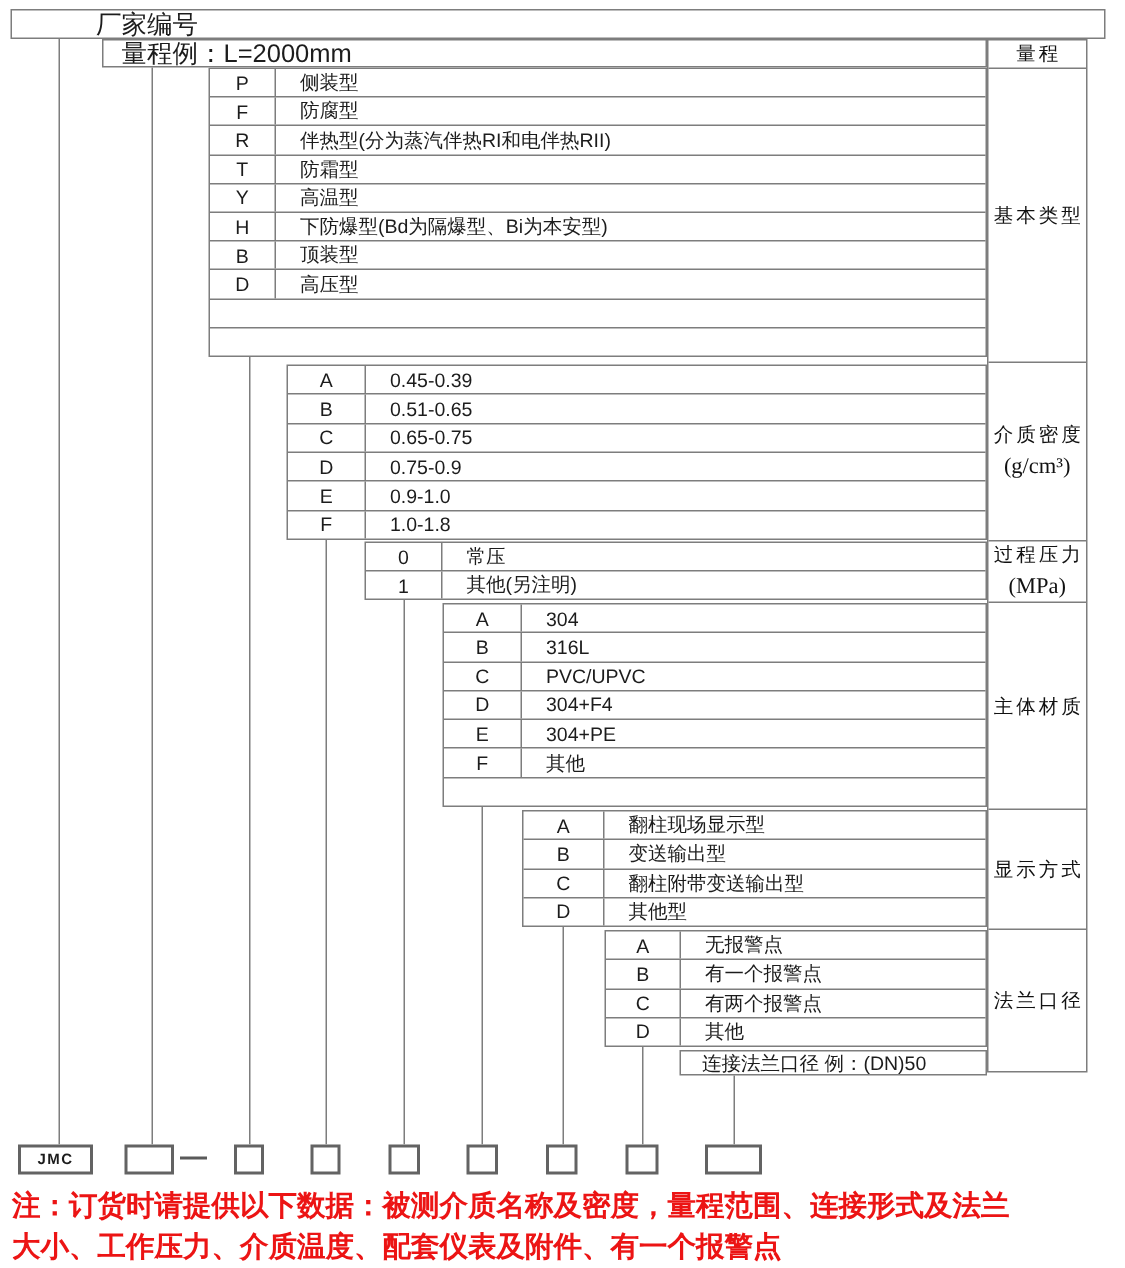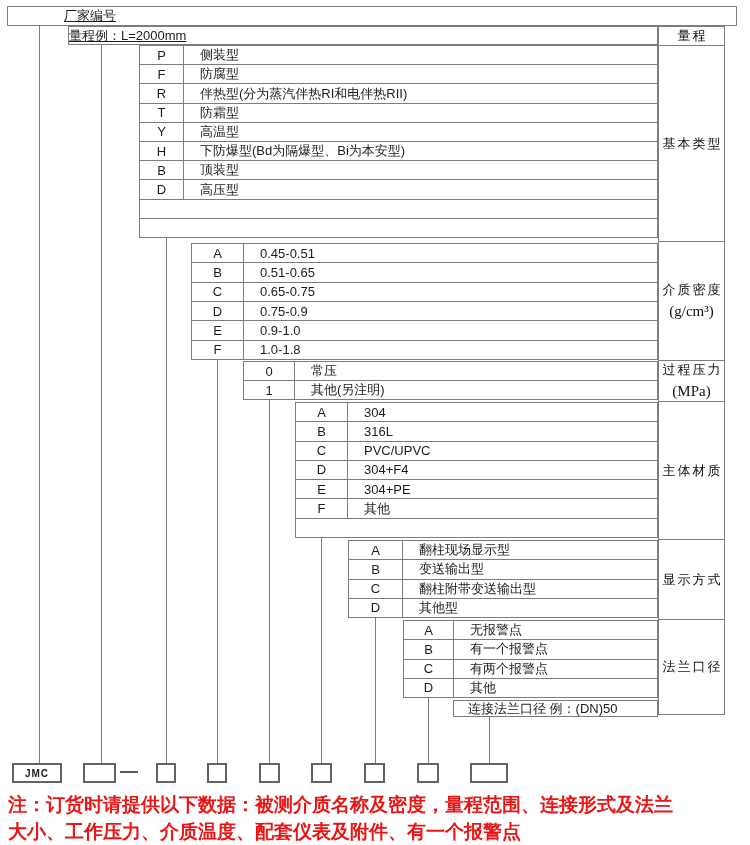--- a/index.html
+++ b/index.html
@@ -1,20 +1,20 @@
 <!DOCTYPE html>
 <html><head>
 <meta charset="utf-8">
 <style>
   html,body { margin:0; padding:0; background:#fff; }
   #page { position:relative; width:750px; height:845px; background:#fff;
           font-family:"Liberation Sans","DejaVu Sans",sans-serif; color:#1c1c1c; overflow:hidden; }
 
   .box { position:absolute; border:1px solid #7d7d7d; box-sizing:border-box;
-         background:#fff; display:flex; align-items:center; font-size:13px;text-decoration:underline; }
+         background:#fff; display:flex; align-items:center; font-size:17px; }
 
   .tbl { position:absolute; box-sizing:border-box; border:1px solid #7d7d7d;
          display:flex; flex-direction:column; background:#fff; }
   .tbl .r { flex:1; display:flex; border-bottom:1px solid #7d7d7d; min-height:0; }
   .tbl .r:last-child { border-bottom:none; }
   .tbl .c { border-right:1px solid #7d7d7d; display:flex; align-items:center;
             justify-content:center; font-size:13px; box-sizing:border-box; }
   .tbl .r.empty .c { border-right:none; }
   .tbl .d { flex:1; display:flex; align-items:center; padding-left:16px;
             font-size:13px; white-space:nowrap; overflow:hidden; }
@@ -41,21 +41,21 @@
           font-weight:bold; font-size:19px; line-height:27px; white-space:nowrap; }
 </style>
 </head>
 <body>
 
 <div id="page">
 
   <div class="box" style="left:7px;top:6px;width:730px;height:20px;padding-left:56px;">
     <span>厂家编号</span>
   </div>
-  <div class="box" style="left:68px;top:26px;width:590px;height:19px;">
+  <div class="box" style="left:68px;top:26px;width:590px;height:19px;padding-left:12px;">
     <span>量程例：L=2000mm</span>
   </div>
 
   <div class="lblcol">
     <div class="lbl" style="height:19px;">
       <span>量程</span>
     </div>
     <div class="lbl" style="height:196px;">
       <span>基本类型</span>
     </div>
@@ -117,21 +117,21 @@
       </div>
     <div class="r empty">
         <div class="c" style="width:44px"></div>
         <div class="d"></div>
       </div>
   </div>
 
   <div class="tbl" style="left:191px;top:243px;width:467px;height:117px;">
     <div class="r">
         <div class="c" style="width:52px">A</div>
-        <div class="d">0.45-0.51</div>
+        <div class="d">0.45-0.39</div>
       </div>
     <div class="r">
         <div class="c" style="width:52px">B</div>
         <div class="d">0.51-0.65</div>
       </div>
     <div class="r">
         <div class="c" style="width:52px">C</div>
         <div class="d">0.65-0.75</div>
       </div>
     <div class="r">

